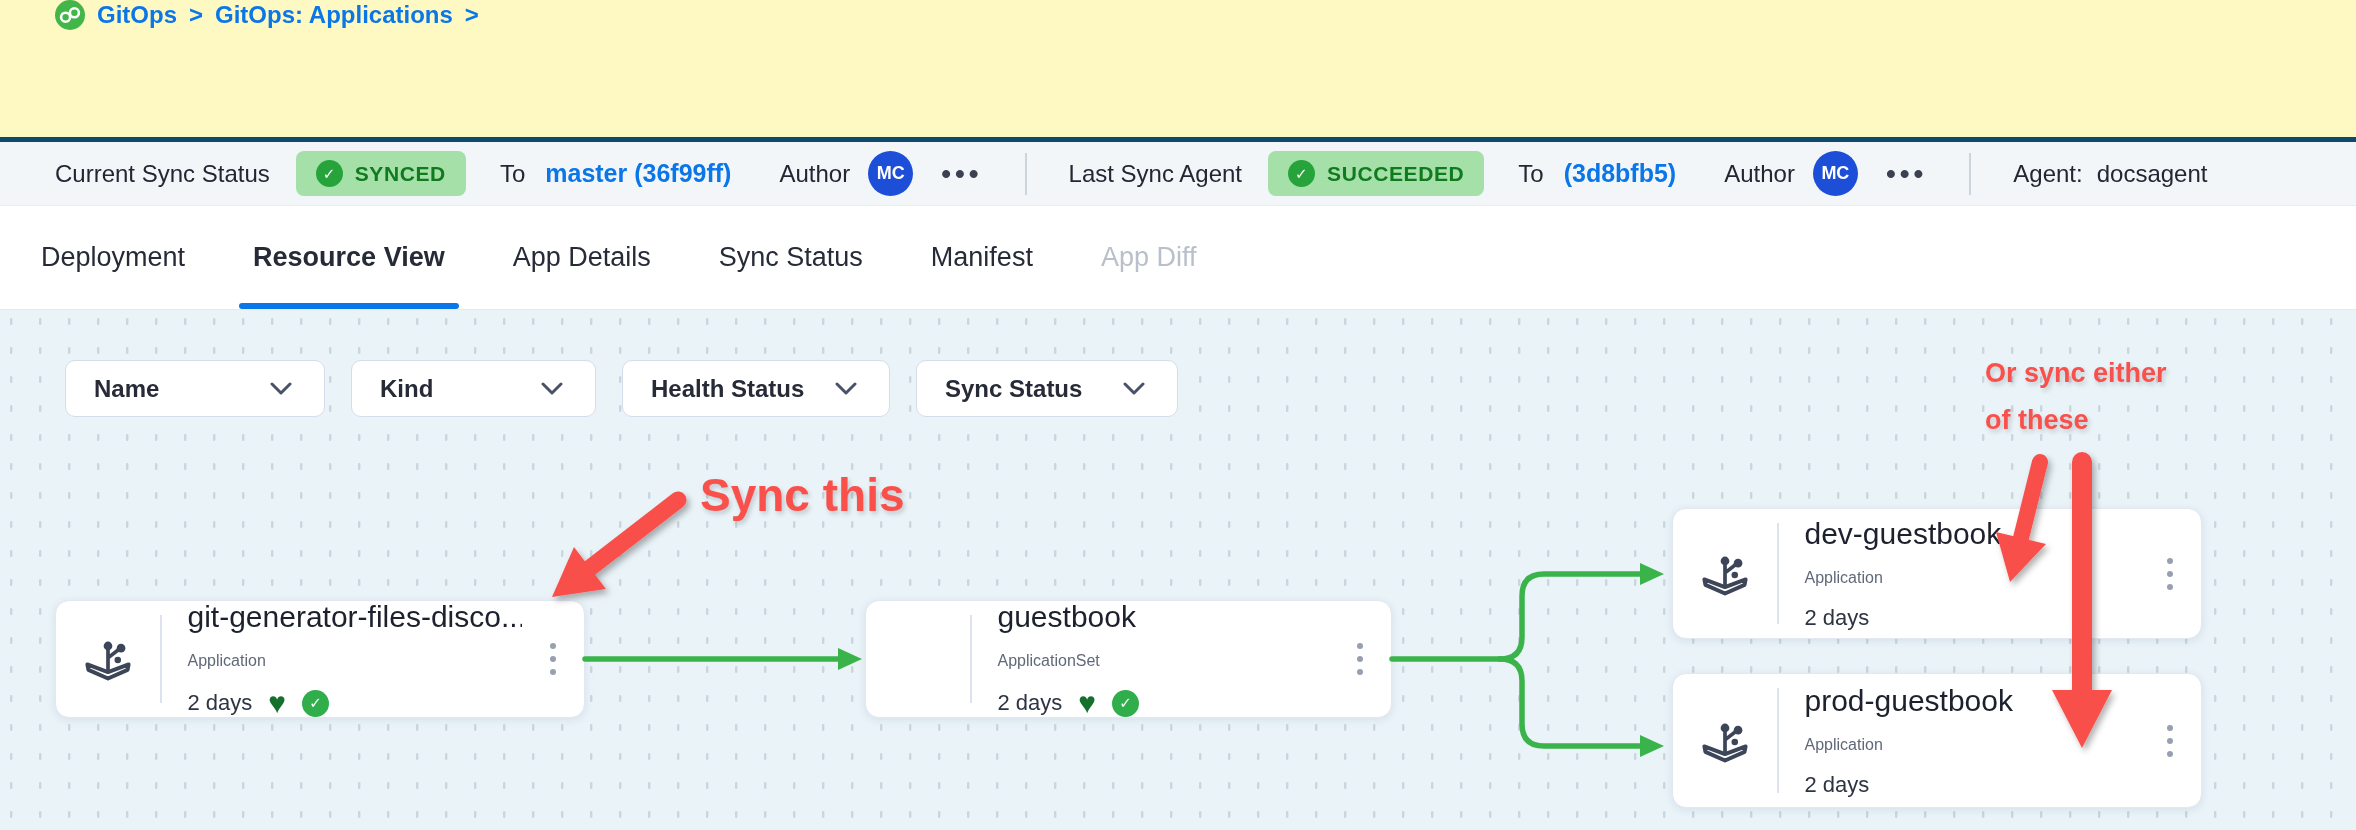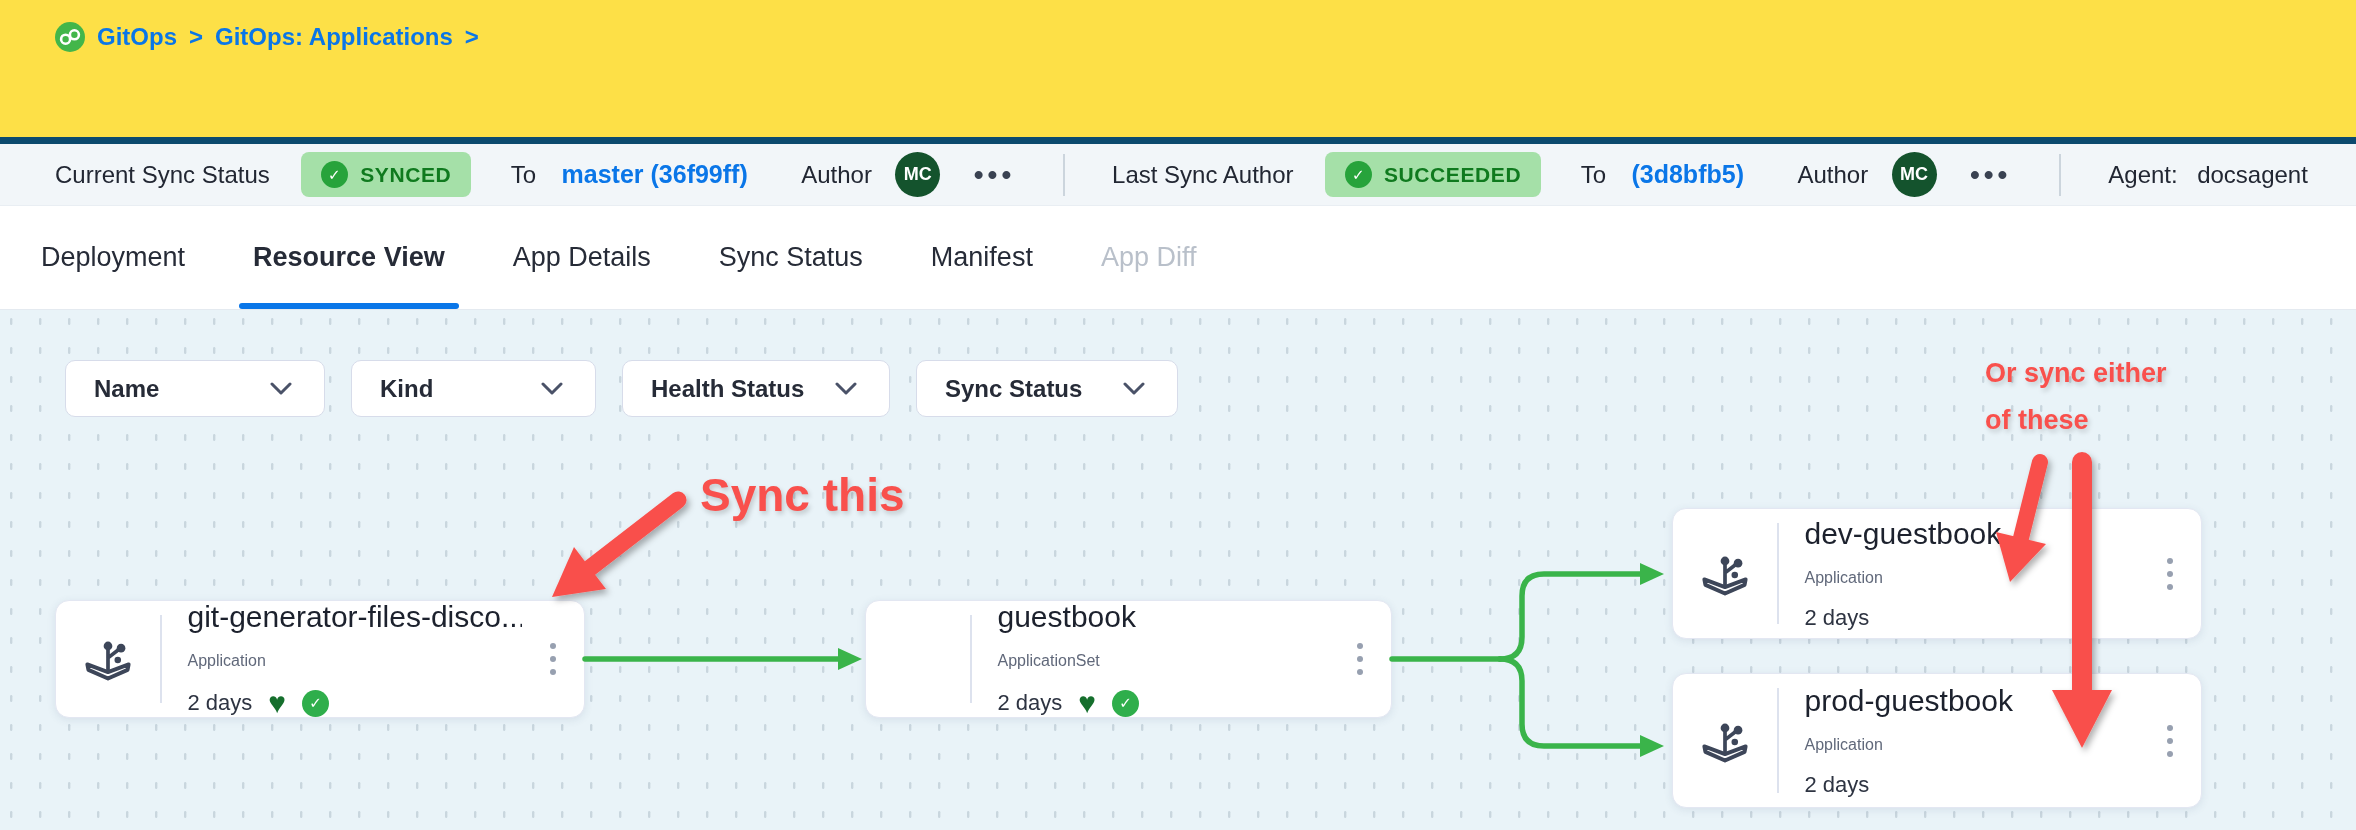--- a/index.html
+++ b/index.html
@@ -4,49 +4,49 @@
 <style>
   * { box-sizing: border-box; margin: 0; padding: 0; }
   html, body { width: 2356px; height: 830px; overflow: hidden; }
   body {
     font-family: "Liberation Sans", "DejaVu Sans", sans-serif;
     background: #ffffff;
     color: #20242e;
   }
 
   
-  .header { height: 137px; background: #fde047; padding: 22px 0 0 55px; }
+  .header { height: 137px; background: #fef9c3; padding: 0 0 0 55px; }
   .breadcrumb { display: flex; align-items: center; gap: 12px; font-size: 24px; font-weight: 600; color: #0a76e8; }
   .breadcrumb .sep { font-weight: 600; }
   .crumb { cursor: pointer; }
   .page-title { margin-top: 12px; font-size: 37px; font-weight: 700; color: #14181f; letter-spacing: 0.2px; }
 
   
   .statusbar {
     height: 69px; background: #f2f6f9;
-    border-top: 7px solid #0c4a6e; border-bottom: 1px solid #e9eef3;
+    border-top: 5px solid #0c4a6e; border-bottom: 1px solid #e9eef3;
     display: flex; align-items: center; padding: 0 48px 0 55px;
-    font-size: 24px; color: #222733; white-space: nowrap; justify-content: space-between;
+    font-size: 24px; color: #222733; white-space: nowrap;
   }
   .sb-label { margin-right: 26px; }
   .badge {
     display: inline-flex; align-items: center; gap: 12px;
     background: #a5e0a8; color: #0f7a1e; font-weight: 700; font-size: 21px;
     letter-spacing: 0.6px; padding: 9px 20px; border-radius: 8px; margin-right: 34px;
   }
   .check-circle {
     width: 27px; height: 27px; border-radius: 50%; background: #27a33b;
     color: #fff; font-size: 15px; font-weight: 700;
     display: inline-flex; align-items: center; justify-content: center;
   }
   .to-label { margin-right: 20px; }
   .commit { color: #0a76e8; font-weight: 700; font-size: 25px; margin-right: 48px; cursor: pointer; }
   .author-label { margin-right: 18px; }
   .avatar {
-    width: 45px; height: 45px; border-radius: 50%; background: #14532d;
+    width: 45px; height: 45px; border-radius: 50%; background: #1d4ed8;
     color: #fff; font-size: 18px; font-weight: 700;
     display: inline-flex; align-items: center; justify-content: center; margin-right: 28px;
   }
   .more-dots { color: #3a4252; font-size: 28px; font-weight: 700; letter-spacing: 4px; cursor: pointer; }
   .vdiv { width: 2px; height: 42px; background: #ccd5dd; margin: 0 42px; }
   .agent-label { margin-right: 14px; }
   .agent-value { font-weight: 500; }
 
   
   .tabsbar {
@@ -129,21 +129,21 @@
   <span class="badge">
     <span class="check-circle">✓</span>
     <span>SYNCED</span>
   </span>
   <span class="to-label">To</span>
   <span class="commit">master (36f99ff)</span>
   <span class="author-label">Author</span>
   <span class="avatar">MC</span>
   <span class="more-dots">•••</span>
   <span class="vdiv"></span>
-  <span class="sb-label">Last Sync Author</span>
+  <span class="sb-label">Last Sync Agent</span>
   <span class="badge">
     <span class="check-circle">✓</span>
     <span>SUCCEEDED</span>
   </span>
   <span class="to-label">To</span>
   <span class="commit">(3d8bfb5)</span>
   <span class="author-label">Author</span>
   <span class="avatar">MC</span>
   <span class="more-dots">•••</span>
   <span class="vdiv"></span>

